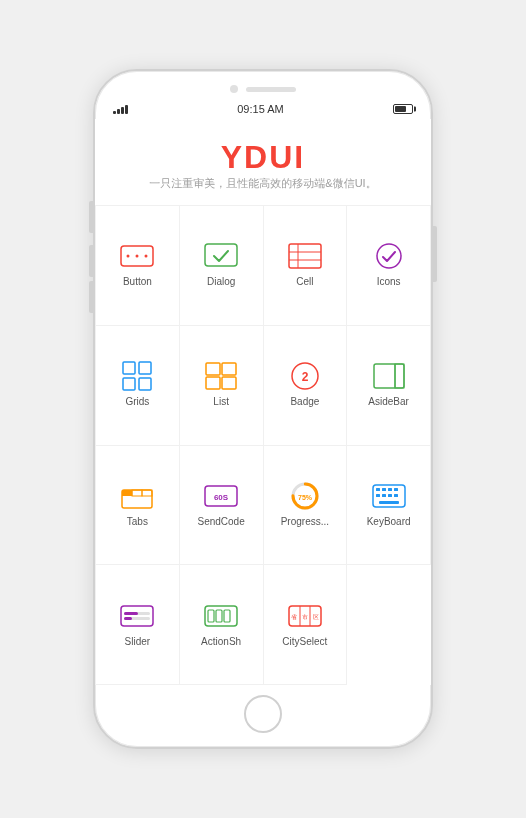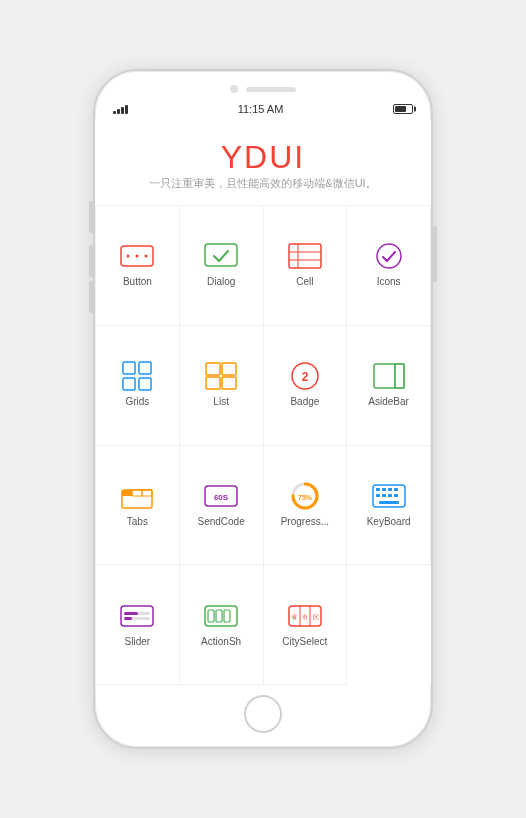--- a/index.html
+++ b/index.html
@@ -144,21 +144,21 @@
       background: #fff;
     }
 
     
     .app-header {
       text-align: center;
       padding: 20px 20px 14px;
     }
     .app-title {
       font-size: 32px;
-      font-weight: 400;
+      font-weight: 700;
       color: #f44336;
       letter-spacing: 2px;
     }
     .app-subtitle {
       font-size: 11px;
       color: #9e9e9e;
     }
 
     
     .app-grid {
@@ -226,21 +226,21 @@
 
   <div class="status-bar">
     <div class="status-left">
       <div class="signal-bars">
         <div class="signal-bar" style="height:3px"></div>
         <div class="signal-bar" style="height:5px"></div>
         <div class="signal-bar" style="height:7px"></div>
         <div class="signal-bar" style="height:9px"></div>
       </div>
     </div>
-    <div class="status-time">11:15 AM</div>
+    <div class="status-time">09:15 AM</div>
     <div class="battery">
       <div class="battery-body">
         <div class="battery-fill"></div>
       </div>
     </div>
   </div>
 
   <div class="phone-screen">
     <div class="app-header">
       <div class="app-title">YDUI</div>

